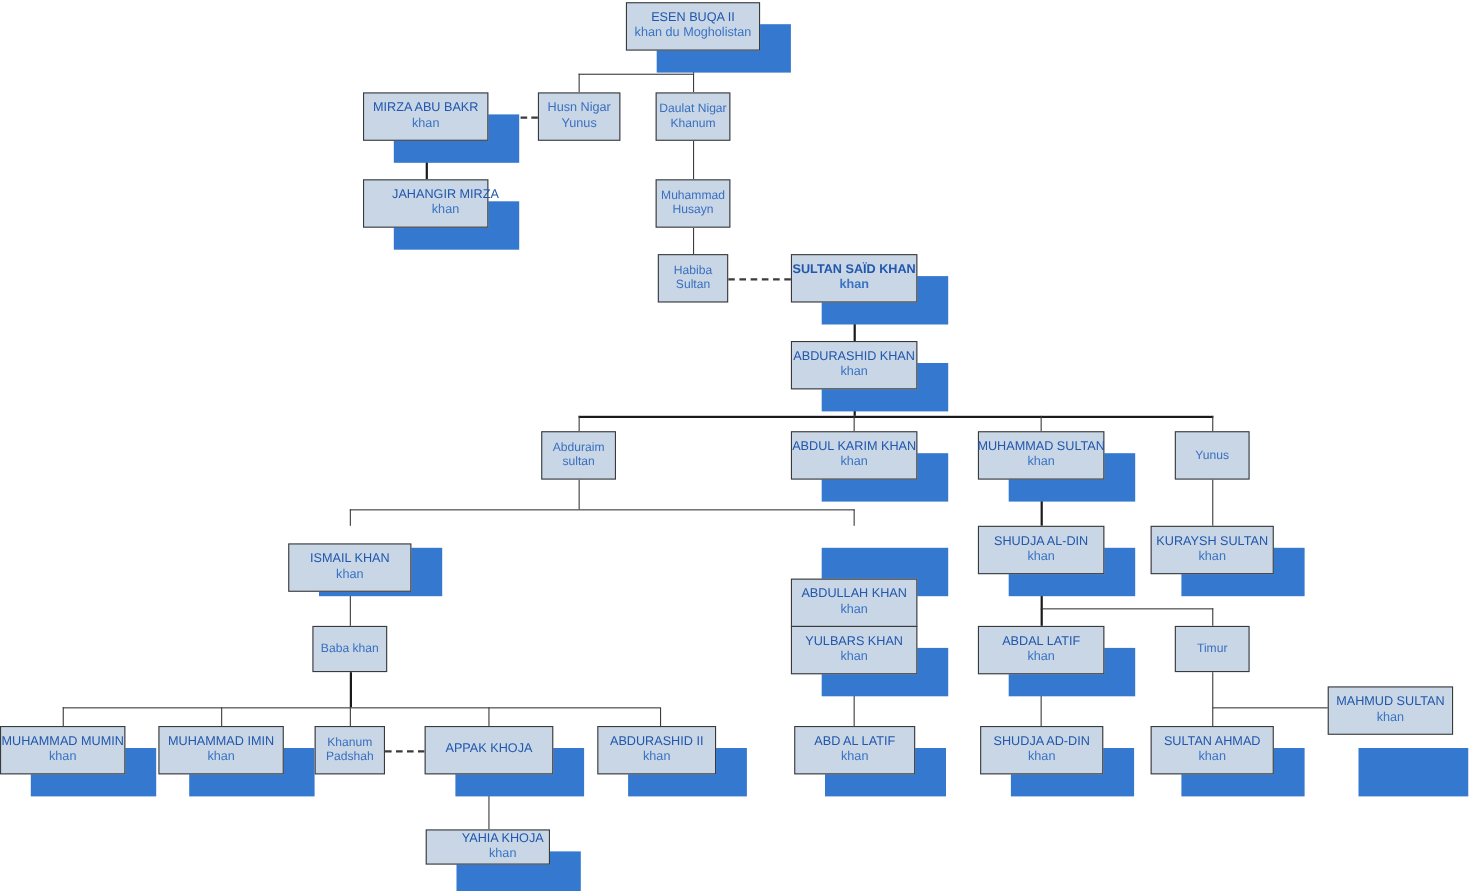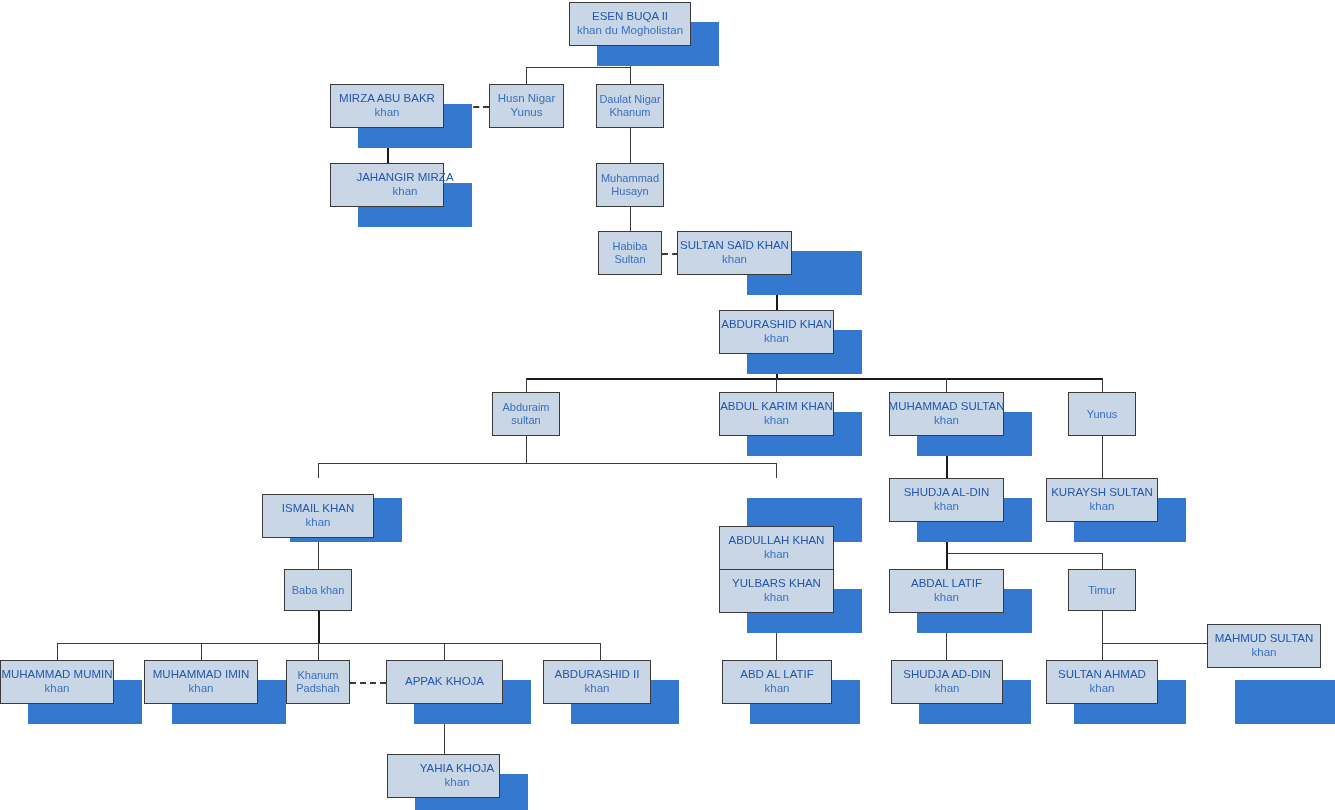--- a/index.html
+++ b/index.html
@@ -165,21 +165,21 @@
         <span class="sub">khan</span>
       </div>
       <div class="node plain small" style="left: 596px; top: 163px; width: 68px; height: 44px;">
         <span class="nm">Muhammad</span>
         <span class="sub">Husayn</span>
       </div>
       <div class="node plain small" style="left: 598px; top: 231px; width: 64px; height: 44px;">
         <span class="nm">Habiba</span>
         <span class="sub">Sultan</span>
       </div>
-      <div class="node title" style="left: 677px; top: 231px; width: 115px; height: 44px;">
+      <div class="node title" style="left: 719px; top: 231px; width: 115px; height: 44px; font-weight: bold;">
         <span class="nm">SULTAN SAÏD KHAN</span>
         <span class="sub">khan</span>
       </div>
       <div class="node title" style="left: 719px; top: 310px; width: 115px; height: 44px;">
         <span class="nm">ABDURASHID KHAN</span>
         <span class="sub">khan</span>
       </div>
       <div class="node plain small" style="left: 492px; top: 392px; width: 68px; height: 44px;">
         <span class="nm">Abduraim</span>
         <span class="sub">sultan</span>
@@ -253,18 +253,18 @@
         <span class="sub">khan</span>
       </div>
       <div class="node title" style="left: 1046px; top: 660px; width: 112px; height: 44px;">
         <span class="nm">SULTAN AHMAD</span>
         <span class="sub">khan</span>
       </div>
       <div class="node title" style="left: 1207px; top: 624px; width: 114px; height: 44px;">
         <span class="nm">MAHMUD SULTAN</span>
         <span class="sub">khan</span>
       </div>
-      <div class="node title" style="left: 387px; top: 754px; width: 113px; height: 44px; padding-left: 27px;">
+      <div class="node title" style="left: 387px; top: 754px; width: 113px; height: 32px; padding-left: 27px;">
         <span class="nm">YAHIA KHOJA</span>
         <span class="sub">khan</span>
       </div>
     </div>
 </div>
 
 </body></html>

